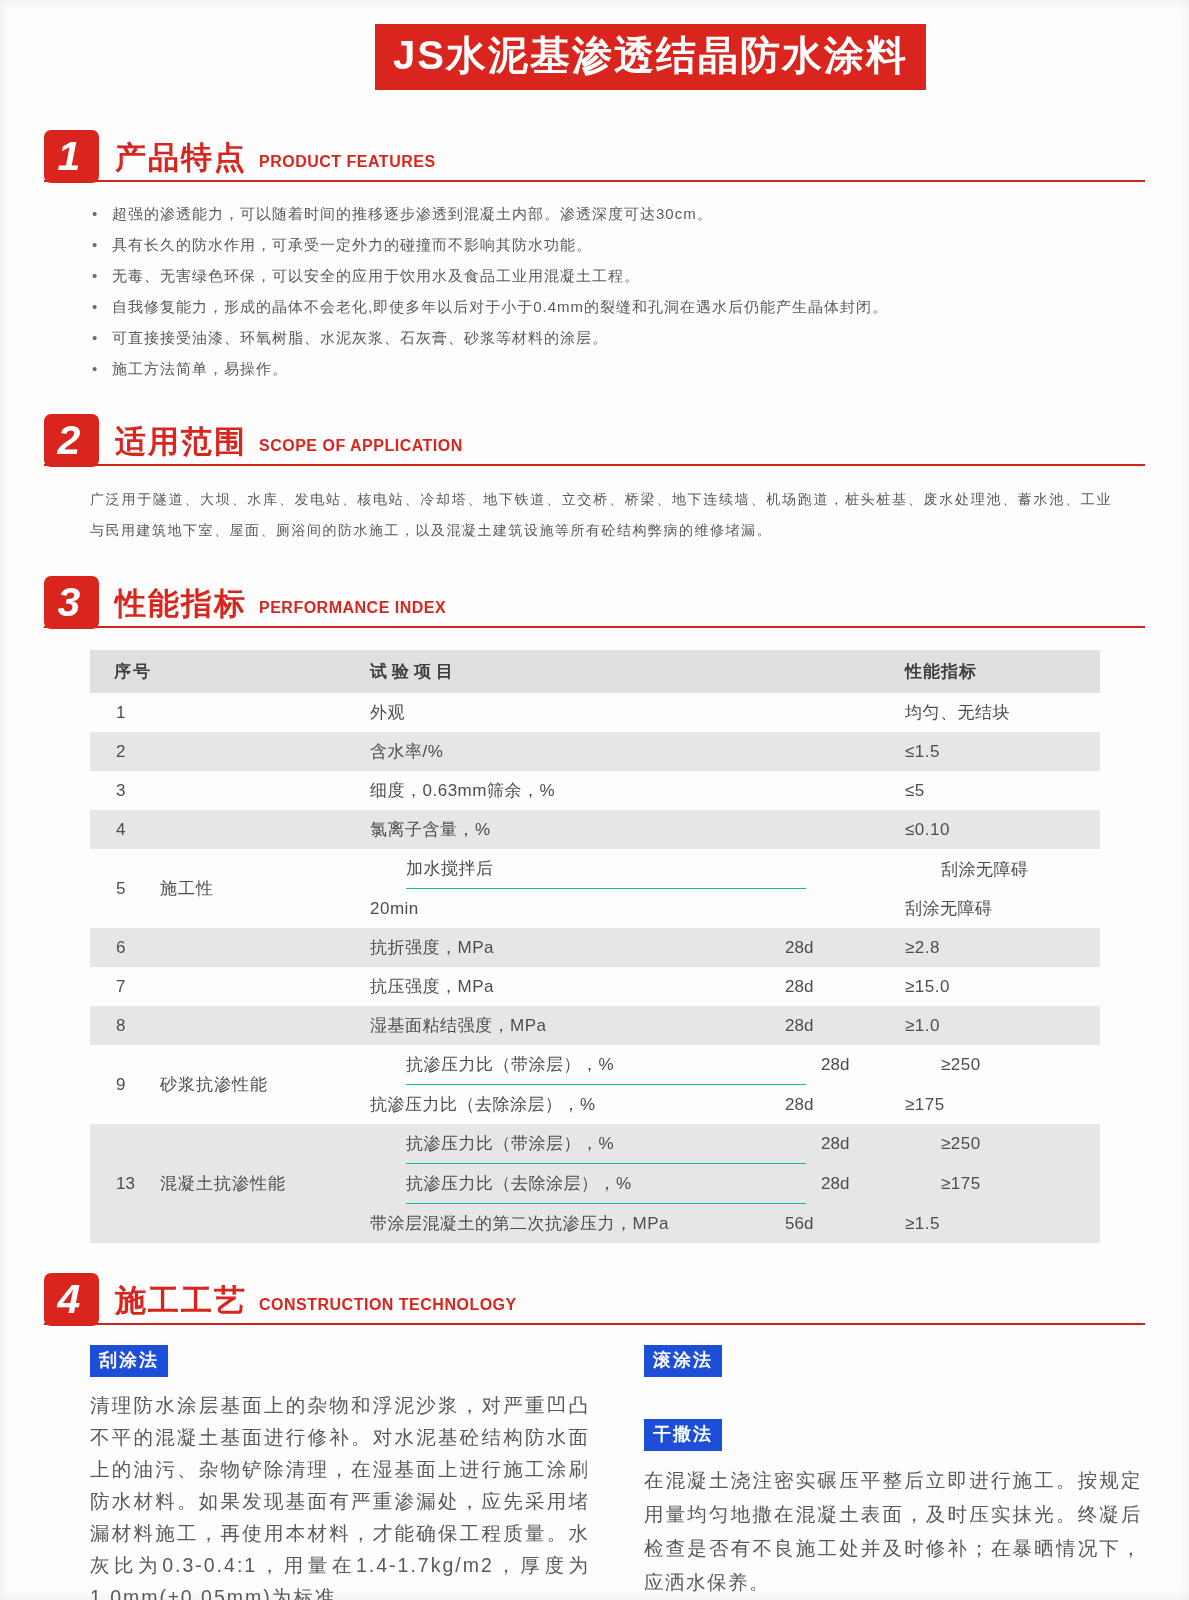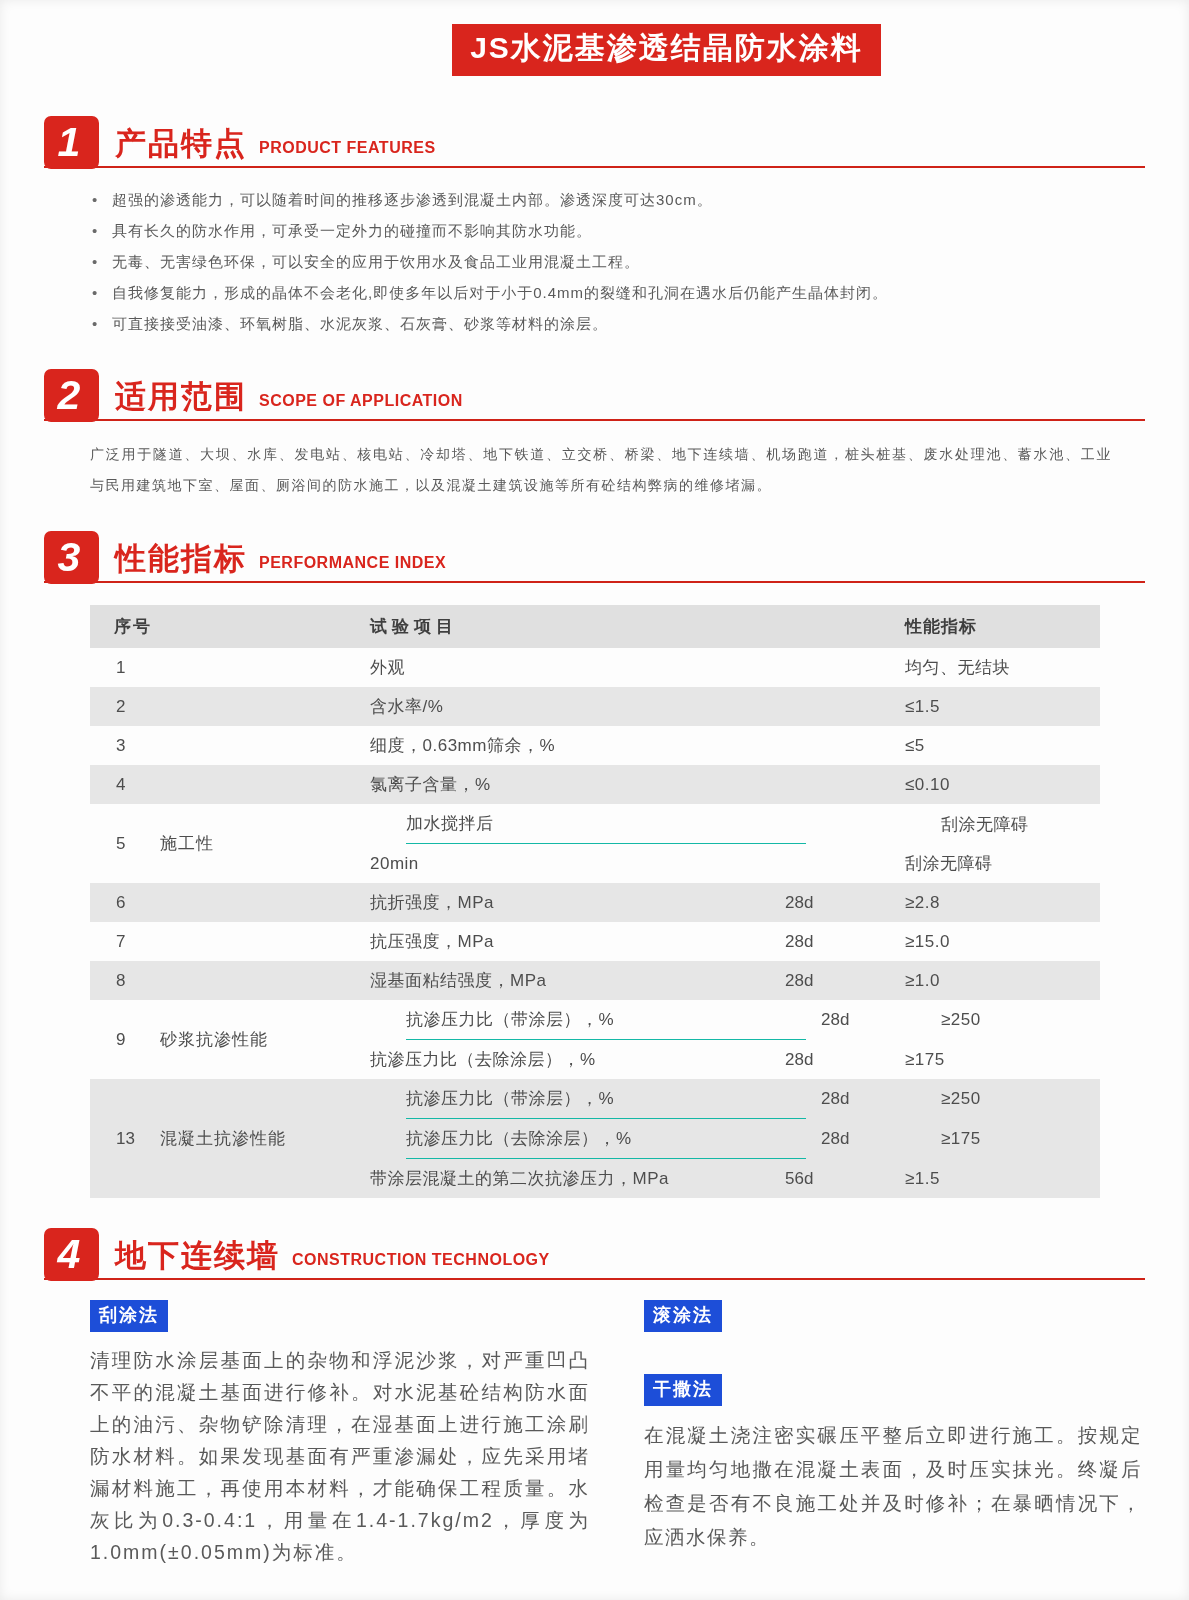--- a/index.html
+++ b/index.html
@@ -11,23 +11,23 @@
   .page {
     width:1189px; height:1600px; position:relative;
     background:#fdfdfd; overflow:hidden; margin:0 auto;
     box-shadow:inset 0 0 12px rgba(0,0,0,0.08);
   }
   .content { padding:0 44px; }
 
   
   .title-bar-wrap { text-align:center; padding-top:24px; }
   .title-bar {
-    display:inline-block; position:relative; left:72px;
+    display:inline-block; position:relative; left:56px;
     background:#d9251d; color:#ffffff;
-    font-size:30px; font-weight:bold; letter-spacing:2px;
+    font-size:40px; font-weight:bold; letter-spacing:2px;
     padding:4px 18px 7px 18px;
   }
 
   
   .sec-header {
     display:flex; align-items:flex-end;
     border-bottom:2px solid #cf2318;
   }
   .sec-num {
     width:55px; height:53px; background:#d9251d; border-radius:7px;
@@ -113,20 +113,21 @@
       <div class="sec-num">1</div>
       <div class="sec-title">产品特点</div>
       <div class="sec-subtitle">PRODUCT FEATURES</div>
     </div>
     <ul class="bullets">
         <li>超强的渗透能力，可以随着时间的推移逐步渗透到混凝土内部。渗透深度可达30cm。</li>
         <li>具有长久的防水作用，可承受一定外力的碰撞而不影响其防水功能。</li>
         <li>无毒、无害绿色环保，可以安全的应用于饮用水及食品工业用混凝土工程。</li>
         <li>自我修复能力，形成的晶体不会老化,即使多年以后对于小于0.4mm的裂缝和孔洞在遇水后仍能产生晶体封闭。</li>
         <li>可直接接受油漆、环氧树脂、水泥灰浆、石灰膏、砂浆等材料的涂层。</li>
+        <li>施工方法简单，易操作。</li>
       </ul>
 
     <div class="sec-header mt-sec">
       <div class="sec-num">2</div>
       <div class="sec-title">适用范围</div>
       <div class="sec-subtitle">SCOPE OF APPLICATION</div>
     </div>
     <div class="body-para">广泛用于隧道、大坝、水库、发电站、核电站、冷却塔、地下铁道、立交桥、桥梁、地下连续墙、机场跑道，桩头桩基、废水处理池、蓄水池、工业与民用建筑地下室、屋面、厕浴间的防水施工，以及混凝土建筑设施等所有砼结构弊病的维修堵漏。</div>
 
     <div class="sec-header mt-sec">
@@ -270,21 +271,21 @@
                 <div class="c-age">56d</div>
                 <div class="c-value">≥1.5</div>
               </div>
             </div>
           </div>
         </div>
     </div>
 
     <div class="sec-header mt-sec">
       <div class="sec-num">4</div>
-      <div class="sec-title">地下连续墙</div>
+      <div class="sec-title">施工工艺</div>
       <div class="sec-subtitle">CONSTRUCTION TECHNOLOGY</div>
     </div>
     <div class="ct-cols">
       <div class="ct-left">
         <span class="method-badge">刮涂法</span>
         <div class="method-para">清理防水涂层基面上的杂物和浮泥沙浆，对严重凹凸不平的混凝土基面进行修补。对水泥基砼结构防水面上的油污、杂物铲除清理，在湿基面上进行施工涂刷防水材料。如果发现基面有严重渗漏处，应先采用堵漏材料施工，再使用本材料，才能确保工程质量。水灰比为0.3-0.4:1，用量在1.4-1.7kg/m2，厚度为1.0mm(±0.05mm)为标准。</div>
       </div>
       <div class="ct-right">
         <span class="method-badge">滚涂法</span>
         <div class="method-gap">

